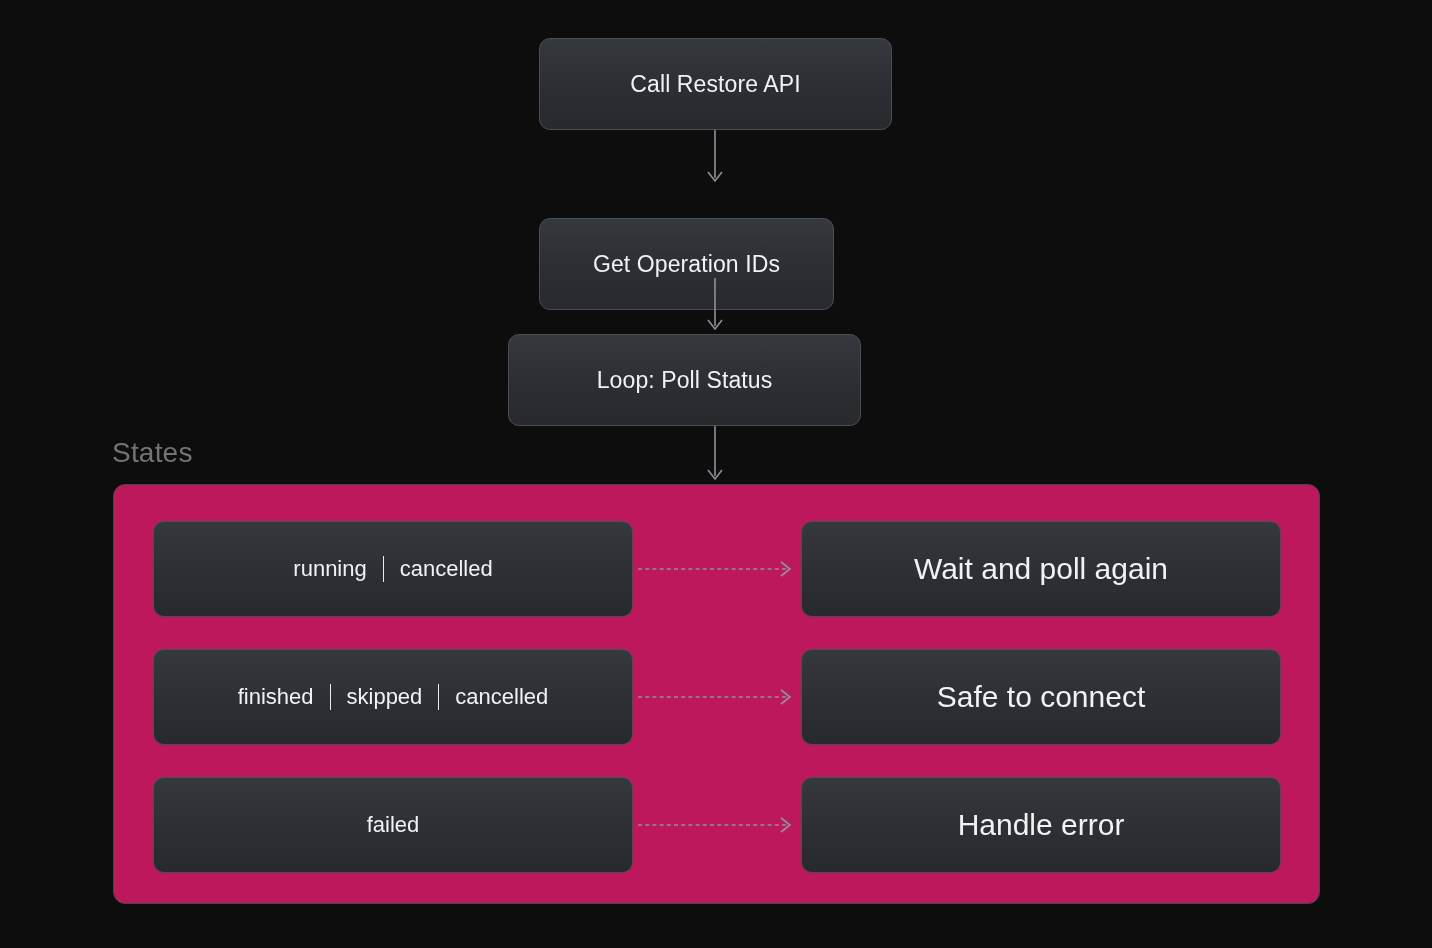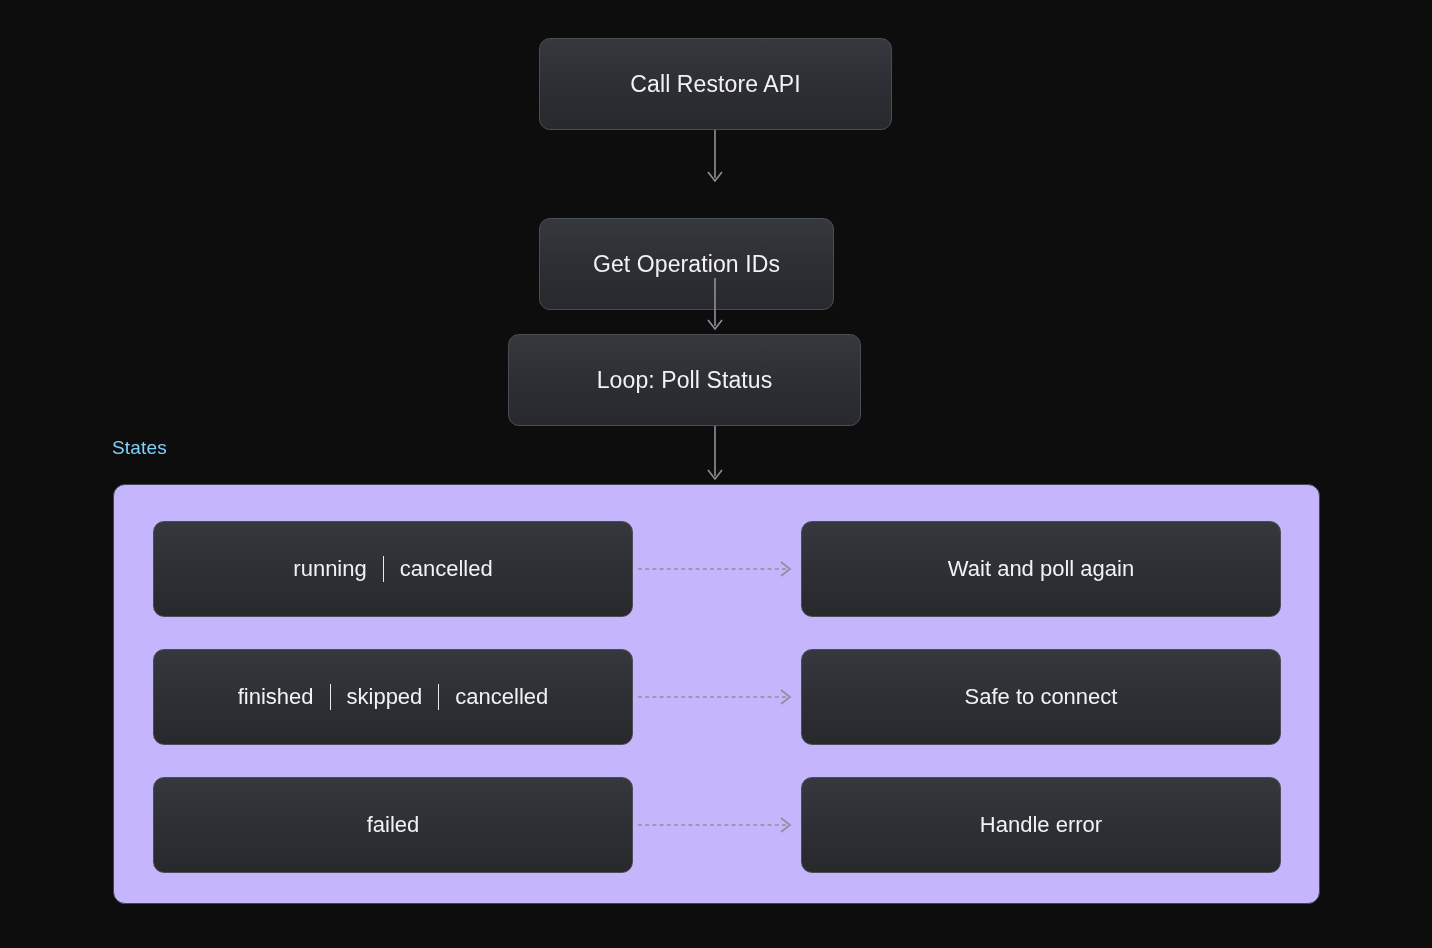--- a/index.html
+++ b/index.html
@@ -54,34 +54,34 @@
   }
   #arrow-1 { top: 130px; }
   #arrow-2 { top: 278px; }
   #arrow-3 { top: 426px; }
 
   
   #states-label {
     position: absolute;
     left: 112px;
     top: 437px;
-    font-size: 19px;
-    color: #7dd3fc;
+    font-size: 28px;
+    color: #737373;
     letter-spacing: 0.2px;
   }
   #states-container {
     position: absolute;
     left: 113px;
     top: 484px;
     width: 1207px;
     height: 420px;
     box-sizing: border-box;
     border: 1px solid #43464b;
     border-radius: 12px;
-    background: #c4b5fd;
+    background: #be185d;
   }
 
   
   .state-row {
     position: absolute;
     left: 0;
     width: 100%;
     height: 96px;
   }
   #row-0 { top: 36px; }
@@ -121,21 +121,21 @@
     top: 0;
     width: 480px;
     height: 96px;
     box-sizing: border-box;
     display: flex;
     align-items: center;
     justify-content: center;
     border-radius: 11px;
     border: 1px solid #4a4d53;
     background: linear-gradient(180deg, #35383d 0%, #2d2f34 55%, #27292d 100%);
-    font-size: 22px;
+    font-size: 30px;
     color: #f2f2f4;
     text-align: center;
   }
 
   .h-arrow {
     position: absolute;
     left: 524px;
     top: 34px;
     width: 162px;
     height: 28px;

